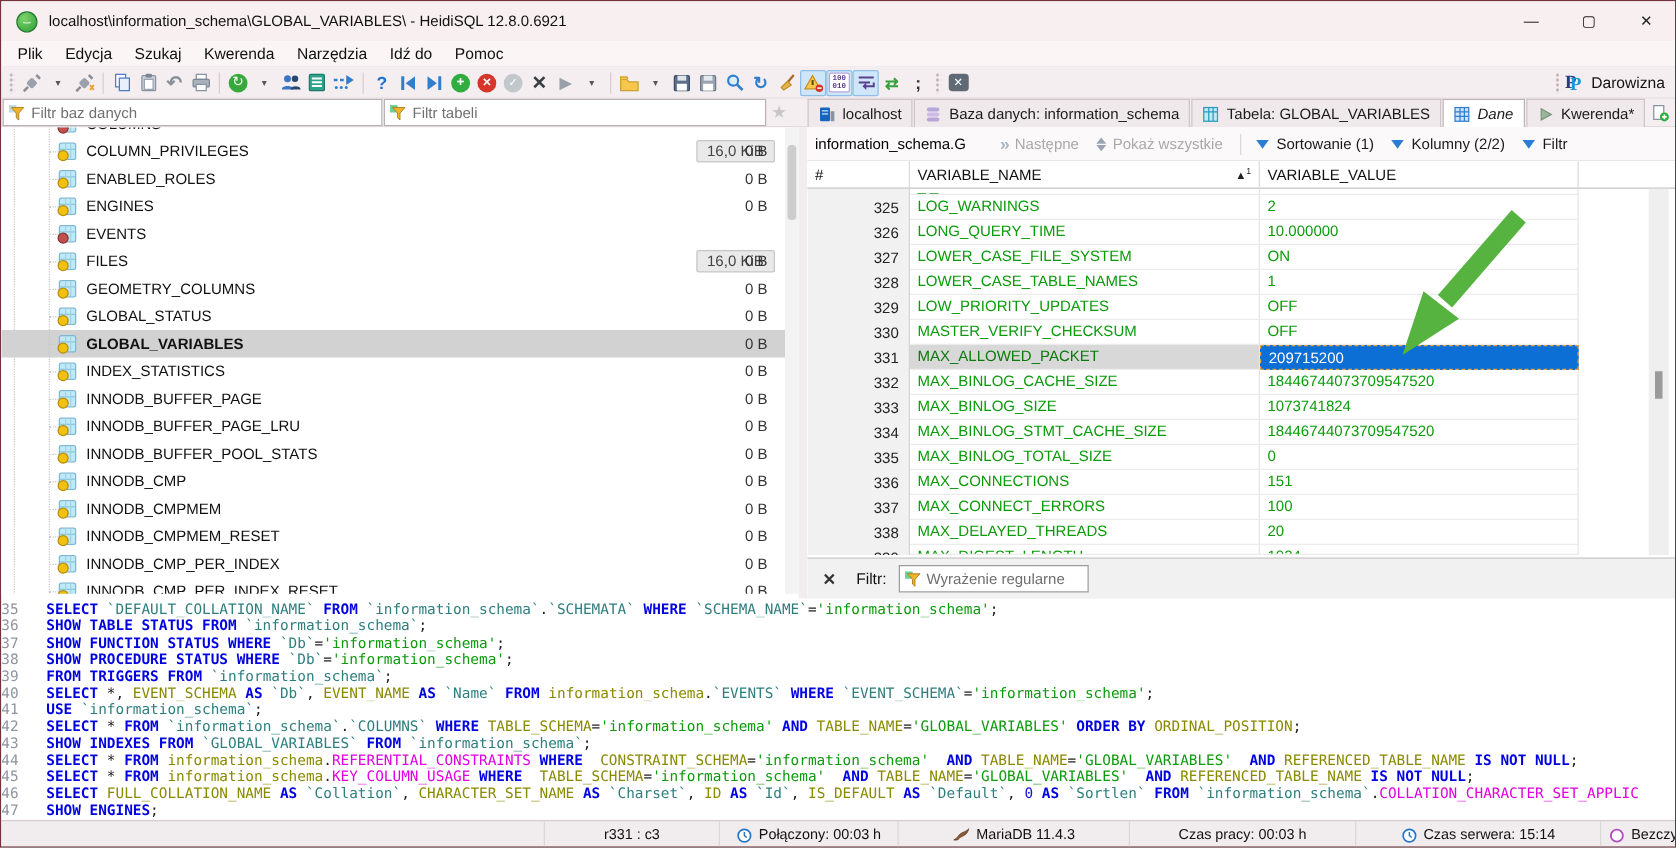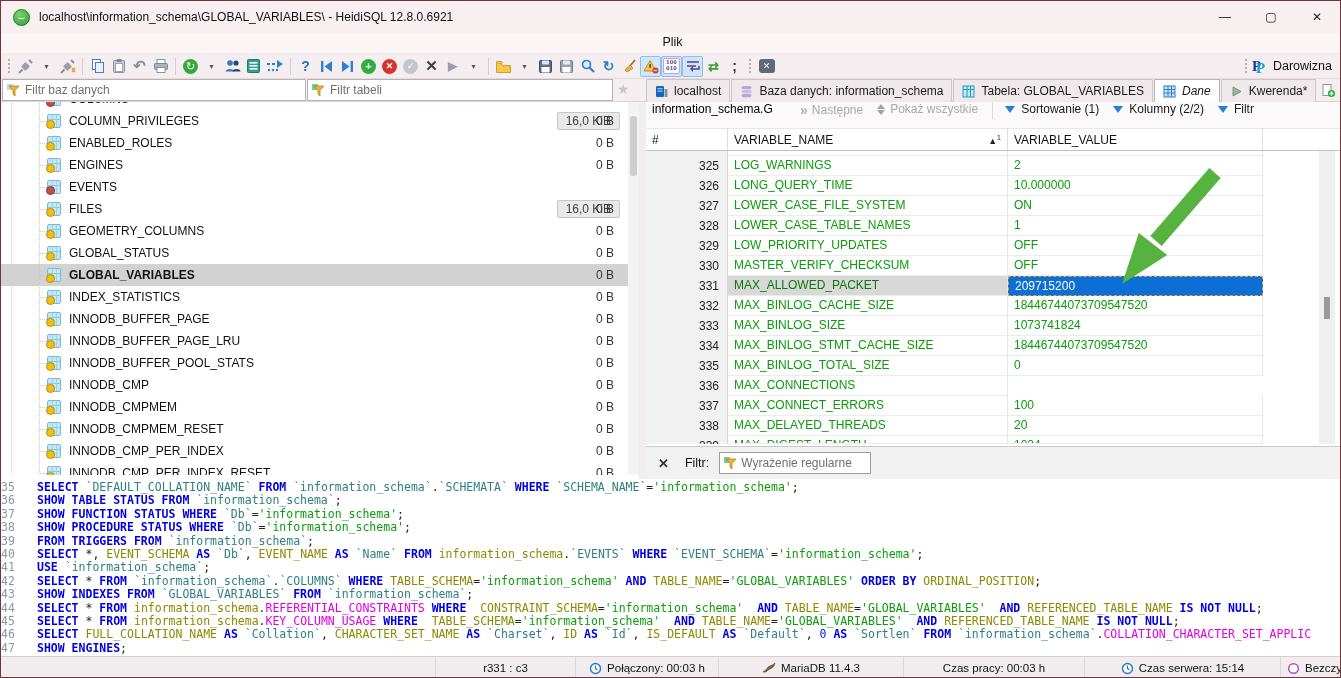--- a/index.html
+++ b/index.html
@@ -10,21 +10,21 @@
     border:1px solid #73323c; overflow:hidden; font-size:12px; color:#1a1a1a;
   }
   
   .titlebar{position:absolute;left:0;top:0;width:100%;height:32px;background:#f8eff1;display:flex;align-items:center;}
   .appicon{width:17px;height:17px;border-radius:50%;background:radial-gradient(circle at 35% 30%, #7ed26a, #2e9e3a);margin-left:12px;border:1px solid #1f7a2b;position:relative;flex:none;}
   .appicon::after{content:"";position:absolute;left:4px;top:5px;width:7px;height:3px;border-bottom:1.5px solid #fff;border-radius:50%;}
   .wtitle{margin-left:9px;font-size:12px;color:#111;}
   .wincontrols{margin-left:auto;display:flex;height:100%;}
   .winbtn{width:46px;height:100%;display:flex;align-items:center;justify-content:center;font-size:12px;color:#222;}
   
-  .menubar{position:absolute;left:0;top:32px;width:100%;height:21px;background:#fbf5f6;display:flex;align-items:center;padding-left:4px;border-bottom:1px solid #f0e8ea;flex-direction:column;}
+  .menubar{position:absolute;left:0;top:32px;width:100%;height:21px;background:#fbf5f6;display:flex;align-items:center;padding-left:4px;border-bottom:1px solid #f0e8ea;}
   .menu-item{padding:2px 9px;font-size:12.5px;color:#111;}
   
   .toolbar{position:absolute;left:0;top:53px;width:100%;height:25px;background:#f5eef0;display:flex;align-items:center;padding-left:3px;border-bottom:1px solid #e6dcdf;}
   .titem{height:21px;min-width:21px;display:flex;align-items:center;justify-content:center;border:1px solid transparent;border-radius:2px;padding:0 1px;}
   .titem.pressed{background:#cfe6fa;border-color:#8fbfe8;}
   .titem svg{display:block;}
   .tsep{width:1px;height:17px;background:#d8ccd0;margin:0 4px;align-self:center;}
   .grip{width:5px;height:17px;margin:0 3px;background-image:radial-gradient(circle,#b9adb1 1px,transparent 1.2px);background-size:4px 4px;align-self:center;}
   .caretbtn{width:11px;height:21px;display:flex;align-items:center;justify-content:center;font-size:8px;color:#555;}
   .glyph{font-weight:bold;}
@@ -65,21 +65,21 @@
   .tree-icon::after{content:"";position:absolute;left:-2px;bottom:-2px;width:7px;height:7px;border-radius:50%;background:#f2c011;border:1px solid #b88d08;}
   .tree-icon.view::after{background:#c0504d;border-color:#8a3330;}
   .tree-label{margin-left:8px;font-size:12px;color:#111;white-space:nowrap;}
   .tree-size{margin-left:auto;margin-right:14px;color:#333;font-size:12px;}
   .tree-size.badge{background:#e9e9e9;border:1px solid #c6c6c6;border-radius:2px;padding:1px 8px;margin-right:8px;color:#444;margin-top:44px;}
   .tree-vscroll{position:absolute;left:627px;top:0;width:11px;height:373px;background:#f3f3f3;}
   .tree-vscroll .thumb{position:absolute;left:2px;top:14px;width:7px;height:60px;background:#cdcdcd;border-radius:3px;}
   .splitter{position:absolute;left:638px;top:0;width:7px;height:377px;background:#f1ecee;}
   
   .right{position:absolute;left:645px;top:0;width:696px;height:377px;background:#fff;}
-  .nav{position:absolute;left:0;top:0;width:100%;height:27px;display:flex;align-items:flex-start;background:#fbf9fa;border-bottom:1px solid #e7e7e7;padding-left:6px;}
+  .nav{position:absolute;left:0;top:0;width:100%;height:27px;display:flex;align-items:center;background:#fbf9fa;border-bottom:1px solid #e7e7e7;padding-left:6px;}
   .nav .searchtxt{width:148px;font-size:12px;color:#000;}
   .navbtn{display:flex;align-items:center;margin-right:14px;font-size:12px;white-space:nowrap;}
   .navbtn.disabled{color:#a9a9a9;}
   .tri-down{width:0;height:0;border-left:5px solid transparent;border-right:5px solid transparent;border-top:7px solid #2b7cd3;margin-right:6px;}
   .dblchev{color:#a9b4c4;font-size:14px;font-weight:bold;margin-right:4px;}
   .updown{display:flex;flex-direction:column;margin-right:5px;}
   .updown i{width:0;height:0;border-left:4px solid transparent;border-right:4px solid transparent;}
   .updown .u{border-bottom:5px solid #9aa4b0;margin-bottom:1px;}
   .updown .d{border-top:5px solid #9aa4b0;}
   .nav .vsep{width:1px;height:17px;background:#d9d9d9;margin-right:12px;}
@@ -685,20 +685,21 @@
             <div class="c-val">18446744073709547520</div>
           </div>
           <div class="grow">
             <div class="c-num">335</div>
             <div class="c-name">MAX_BINLOG_TOTAL_SIZE</div>
             <div class="c-val">0</div>
           </div>
           <div class="grow">
             <div class="c-num">336</div>
             <div class="c-name">MAX_CONNECTIONS</div>
+            <div class="c-val">151</div>
           </div>
           <div class="grow">
             <div class="c-num">337</div>
             <div class="c-name">MAX_CONNECT_ERRORS</div>
             <div class="c-val">100</div>
           </div>
           <div class="grow">
             <div class="c-num">338</div>
             <div class="c-name">MAX_DELAYED_THREADS</div>
             <div class="c-val">20</div>

